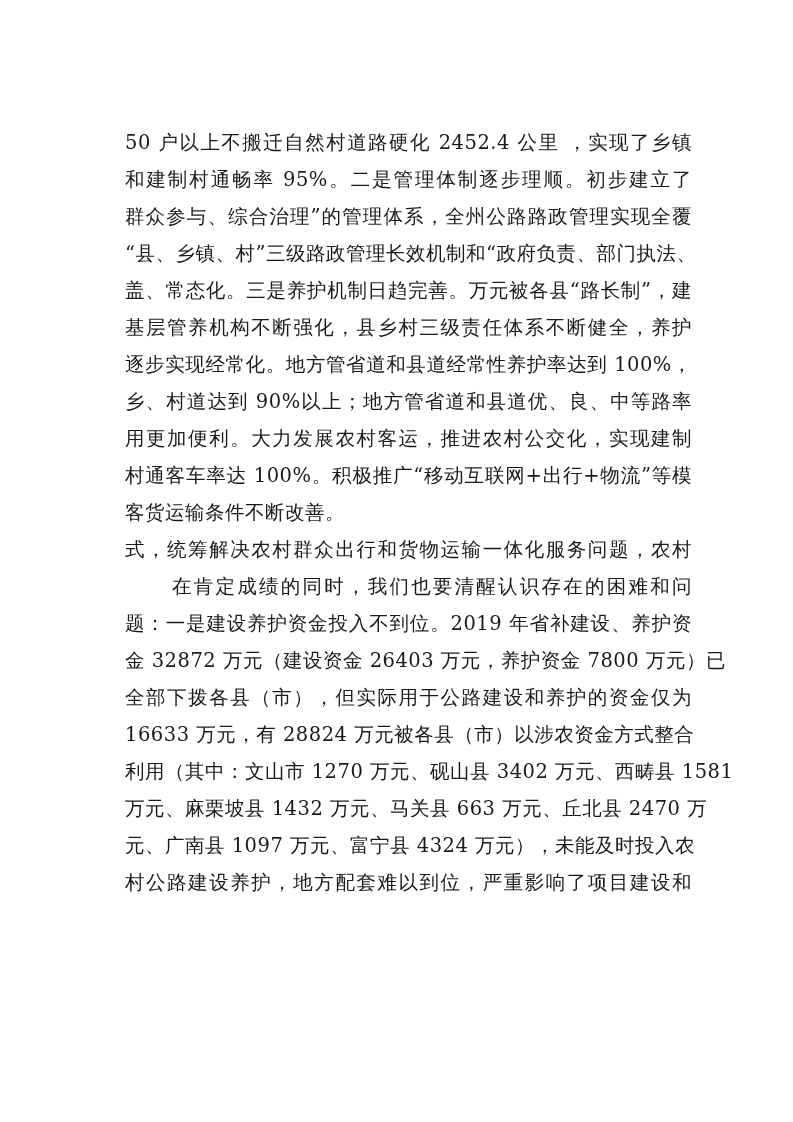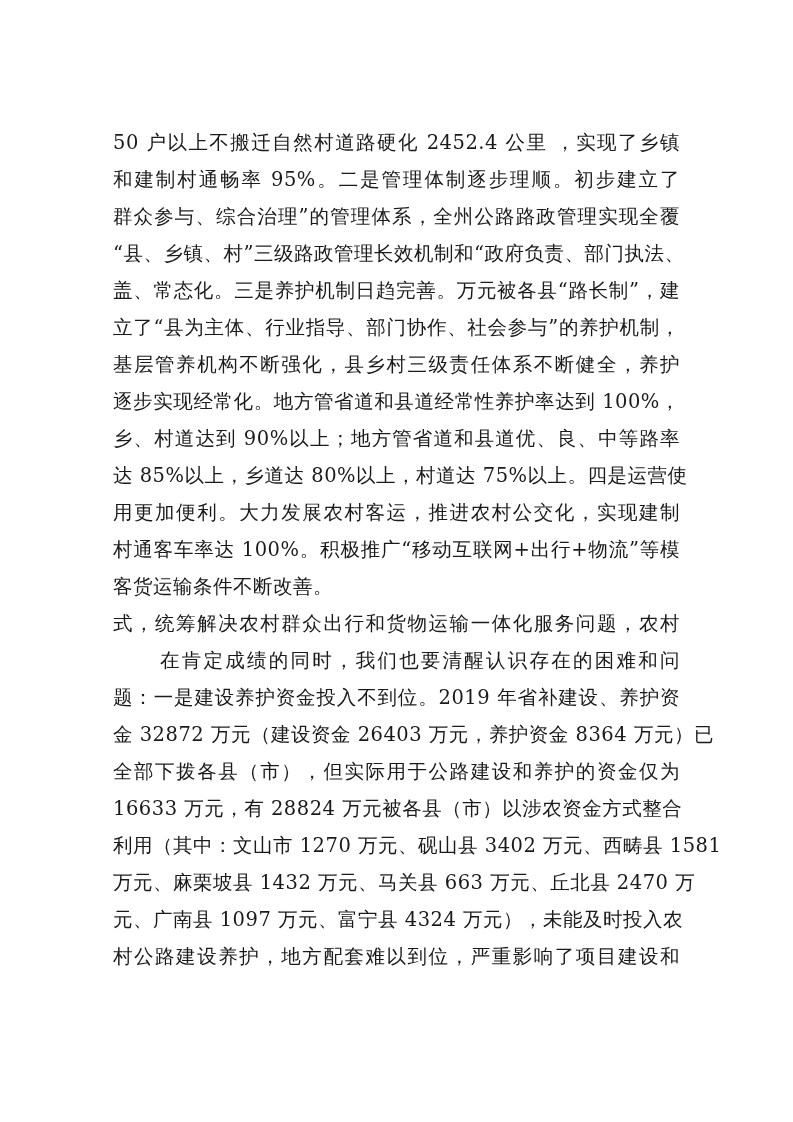--- a/index.html
+++ b/index.html
@@ -8,21 +8,21 @@
     background: #ffffff;
   }
   body {
     width: 793px;
     height: 1122px;
     position: relative;
     overflow: hidden;
   }
   .page {
     position: absolute;
-    left: 0;
+    left: 12px;
     top: 0;
     width: 687px;
     height: 1122px;
     background: #ffffff;
   }
   .content {
     position: absolute;
     left: 113px;
     top: 124px;
     width: 567px;
@@ -55,35 +55,33 @@
 
 <div class="page">
   <div class="content">
 
     <div class="paragraph">
       <span class="line">50 户以上不搬迁自然村道路硬化 2452.4 公里 ，实现了乡镇</span>
       <span class="line">和建制村通畅率 95%。二是管理体制逐步理顺。初步建立了</span>
       <span class="line">群众参与、综合治理”的管理体系，全州公路路政管理实现全覆</span>
       <span class="line">“县、乡镇、村”三级路政管理长效机制和“政府负责、部门执法、</span>
       <span class="line">盖、常态化。三是养护机制日趋完善。万元被各县“路长制”，建</span>
-      <span class="line">立了“县为主体、行业指导、部门协作、社会参与”的养护机制，</span>
       <span class="line">基层管养机构不断强化，县乡村三级责任体系不断健全，养护</span>
       <span class="line">逐步实现经常化。地方管省道和县道经常性养护率达到 100%，</span>
       <span class="line">乡、村道达到 90%以上；地方管省道和县道优、良、中等路率</span>
-      <span class="line">达 85%以上，乡道达 80%以上，村道达 75%以上。四是运营使</span>
       <span class="line">用更加便利。大力发展农村客运，推进农村公交化，实现建制</span>
       <span class="line">村通客车率达 100%。积极推广“移动互联网+出行+物流”等模</span>
       <span class="line last">客货运输条件不断改善。</span>
       <span class="line">式，统筹解决农村群众出行和货物运输一体化服务问题，农村</span>
     </div>
 
     <div class="paragraph">
       <span class="line indent">在肯定成绩的同时，我们也要清醒认识存在的困难和问</span>
       <span class="line">题：一是建设养护资金投入不到位。2019 年省补建设、养护资</span>
-      <span class="line">金 32872 万元（建设资金 26403 万元，养护资金 8364 万元）已</span>
+      <span class="line">金 32872 万元（建设资金 26403 万元，养护资金 7800 万元）已</span>
       <span class="line">全部下拨各县（市），但实际用于公路建设和养护的资金仅为</span>
       <span class="line">16633 万元，有 28824 万元被各县（市）以涉农资金方式整合</span>
       <span class="line">利用（其中：文山市 1270 万元、砚山县 3402 万元、西畴县 1581</span>
       <span class="line">万元、麻栗坡县 1432 万元、马关县 663 万元、丘北县 2470 万</span>
       <span class="line">元、广南县 1097 万元、富宁县 4324 万元），未能及时投入农</span>
       <span class="line">村公路建设养护，地方配套难以到位，严重影响了项目建设和</span>
     </div>
 
   </div>
 </div>

